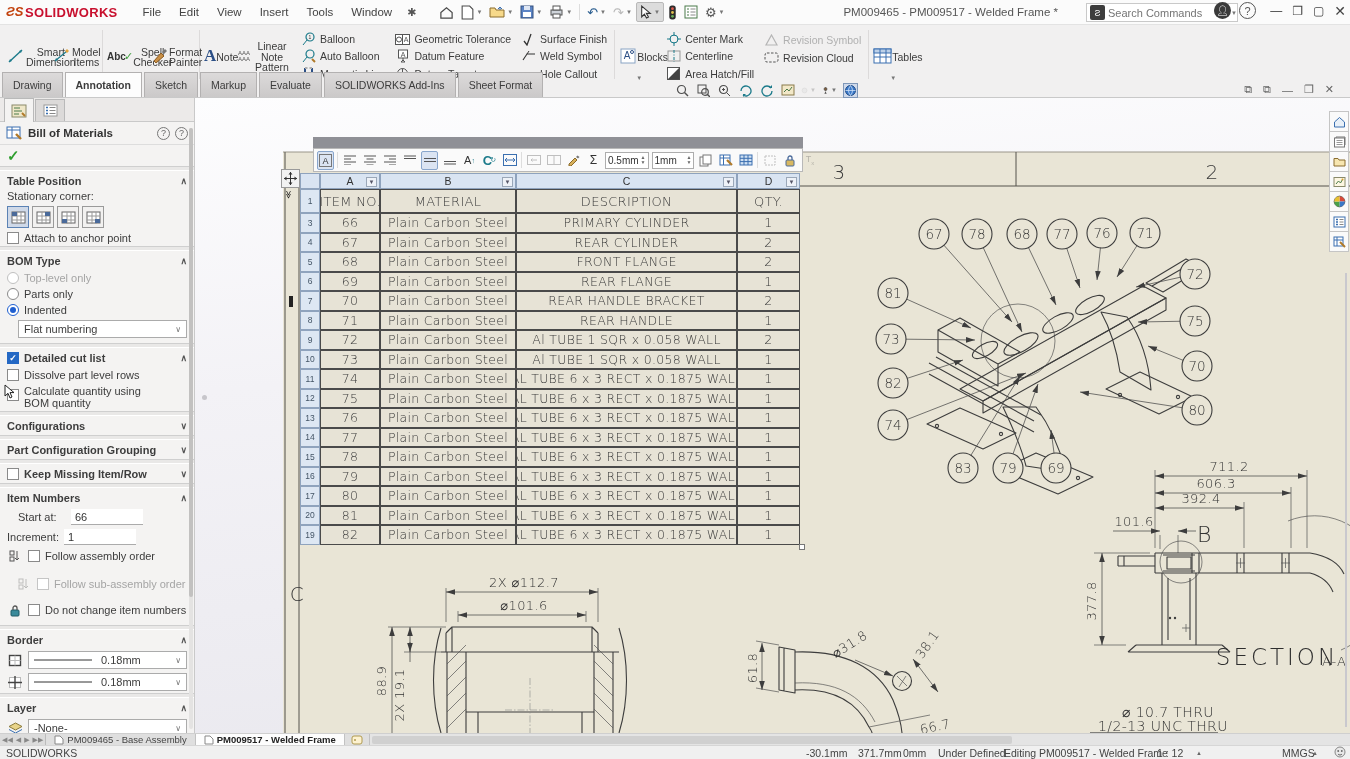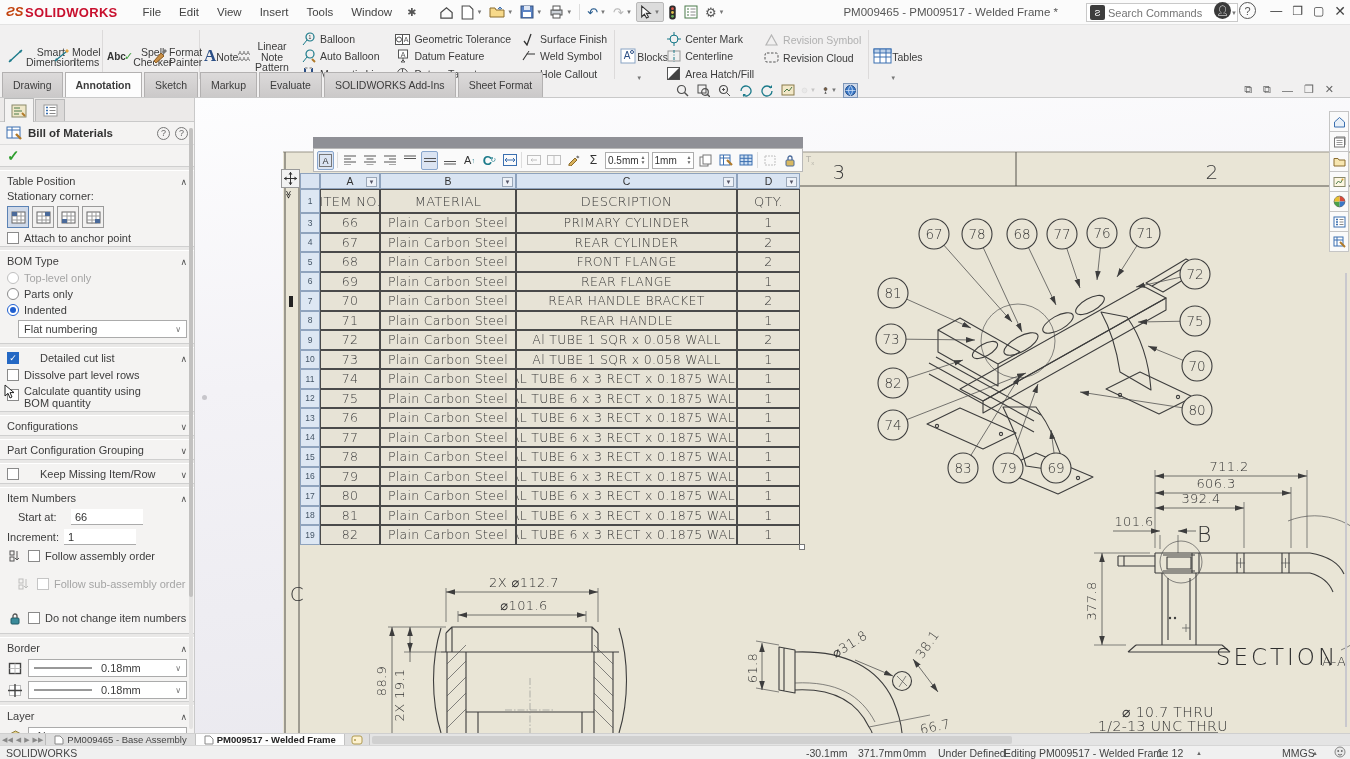--- a/index.html
+++ b/index.html
@@ -57,21 +57,21 @@
 .panel{width:195px;background:#f4f3f2;border-right:1px solid #c9c9c9;position:relative;overflow:hidden;flex:none}
 .pm-tabs{height:24px;display:flex;align-items:flex-end;background:#eceae9;border-bottom:1px solid #c9c9c9;padding-left:4px;gap:1px}
 .pm-tab{width:30px;height:22px;border:1px solid #b9b9b9;border-bottom:none;background:#dcdad9;display:flex;align-items:center;justify-content:center}
 .pm-tab.active{background:#f4f3f2;height:24px;margin-bottom:-1px}
 .pm-header{display:flex;align-items:center;height:22px;padding:0 6px;gap:5px}
 .pm-title{font-weight:bold;font-size:11.5px;color:#333;flex:1}
 .qmark{width:13px;height:13px;border-radius:50%;border:1.2px solid #777;color:#666;font-size:9px;display:flex;align-items:center;justify-content:center}
 .ok-row{height:22px;display:flex;align-items:center;padding:0 7px;border-top:1px solid #ddd}
 .green-check{color:#2e9e2e;font-size:15px;font-weight:bold}
 .sec-divider{height:5px;border-top:1px solid #cfcfcf;border-bottom:1px solid #fff;background:#e9e8e7}
-.sec-head{display:flex;align-items:flex-end;padding:4px 7px 3px 7px;font-weight:normal;color:#3d3d3d;font-size:11px;gap:21px}
+.sec-head{display:flex;align-items:center;padding:4px 7px 3px 7px;font-weight:bold;color:#3d3d3d;font-size:11px;gap:5px}
 .sec-head .chev{margin-left:auto;color:#555;font-size:9px}
 .p-row{display:flex;align-items:center;padding:2px 7px;gap:5px;font-size:11px;color:#3c3c3c}
 .p-row.disabled{color:#a5a5a5}
 .p-label{font-size:11px}
 .cbx{width:12px;height:12px;border:1px solid #8a8a8a;background:#fff;flex:none;display:flex;align-items:center;justify-content:center}
 .cbx.checked{background:#2468c4;border-color:#2468c4;color:#fff;font-size:9px}
 .radio{width:12px;height:12px;border:1px solid #8a8a8a;border-radius:50%;background:#fff;flex:none;position:relative}
 .radio.sel{border-color:#1f5fd0}
 .radio.sel::after{content:"";position:absolute;inset:2px;border-radius:50%;background:#1f5fd0}
 .radio.disabled{border-color:#c0c0c0}
@@ -711,21 +711,21 @@
       <span class="mini-ic">
           <svg width="13" height="12" viewBox="0 0 13 12" opacity=".5">
             <rect x="1" y="1" width="4" height="4" fill="none" stroke="#888"></rect>
             <rect x="1" y="7" width="4" height="4" fill="none" stroke="#888"></rect>
             <path d="M8 1v9m-2-2 2 2 2-2" stroke="#888" fill="none"></path>
           </svg>
         </span>
       <span class="cbx" style="border-color:#c5c5c5"></span>
       <span class="p-label">Follow sub-assembly order</span>
     </div>
-    <div class="p-row" style="margin-top:16px">
+    <div class="p-row" style="margin-top:8px">
       <span class="mini-ic">
           <svg width="12" height="13" viewBox="0 0 12 13">
             <rect x="2" y="6" width="8" height="6" rx="1" fill="#3a8a9a" stroke="#1f5a66"></rect>
             <path d="M4 6V4a2 2 0 0 1 4 0v2" fill="none" stroke="#555" stroke-width="1.3"></path>
           </svg>
         </span>
       <span class="cbx"></span>
       <span class="p-label">Do not change item numbers</span>
     </div>
     <div class="sec-divider" style="margin-top:6px"></div>
@@ -1168,21 +1168,21 @@
           <div class="bom-row"><div class="rn-cell">8</div><div class="bom-cell">71</div><div class="bom-cell">Plain Carbon Steel</div><div class="bom-cell">REAR HANDLE</div><div class="bom-cell">1</div></div>
           <div class="bom-row"><div class="rn-cell">9</div><div class="bom-cell">72</div><div class="bom-cell">Plain Carbon Steel</div><div class="bom-cell">Al TUBE 1 SQR x 0.058 WALL</div><div class="bom-cell">2</div></div>
           <div class="bom-row"><div class="rn-cell">10</div><div class="bom-cell">73</div><div class="bom-cell">Plain Carbon Steel</div><div class="bom-cell">Al TUBE 1 SQR x 0.058 WALL</div><div class="bom-cell">1</div></div>
           <div class="bom-row"><div class="rn-cell">11</div><div class="bom-cell">74</div><div class="bom-cell">Plain Carbon Steel</div><div class="bom-cell">AL TUBE 6 x 3 RECT x 0.1875 WALL</div><div class="bom-cell">1</div></div>
           <div class="bom-row"><div class="rn-cell">12</div><div class="bom-cell">75</div><div class="bom-cell">Plain Carbon Steel</div><div class="bom-cell">AL TUBE 6 x 3 RECT x 0.1875 WALL</div><div class="bom-cell">1</div></div>
           <div class="bom-row"><div class="rn-cell">13</div><div class="bom-cell">76</div><div class="bom-cell">Plain Carbon Steel</div><div class="bom-cell">AL TUBE 6 x 3 RECT x 0.1875 WALL</div><div class="bom-cell">1</div></div>
           <div class="bom-row"><div class="rn-cell">14</div><div class="bom-cell">77</div><div class="bom-cell">Plain Carbon Steel</div><div class="bom-cell">AL TUBE 6 x 3 RECT x 0.1875 WALL</div><div class="bom-cell">1</div></div>
           <div class="bom-row"><div class="rn-cell">15</div><div class="bom-cell">78</div><div class="bom-cell">Plain Carbon Steel</div><div class="bom-cell">AL TUBE 6 x 3 RECT x 0.1875 WALL</div><div class="bom-cell">1</div></div>
           <div class="bom-row"><div class="rn-cell">16</div><div class="bom-cell">79</div><div class="bom-cell">Plain Carbon Steel</div><div class="bom-cell">AL TUBE 6 x 3 RECT x 0.1875 WALL</div><div class="bom-cell">1</div></div>
           <div class="bom-row"><div class="rn-cell">17</div><div class="bom-cell">80</div><div class="bom-cell">Plain Carbon Steel</div><div class="bom-cell">AL TUBE 6 x 3 RECT x 0.1875 WALL</div><div class="bom-cell">1</div></div>
-          <div class="bom-row"><div class="rn-cell">18</div><div class="bom-cell">81</div><div class="bom-cell">Plain Carbon Steel</div><div class="bom-cell">AL TUBE 6 x 3 RECT x 0.1875 WALL</div><div class="bom-cell">1</div></div>
+          <div class="bom-row"><div class="rn-cell">20</div><div class="bom-cell">81</div><div class="bom-cell">Plain Carbon Steel</div><div class="bom-cell">AL TUBE 6 x 3 RECT x 0.1875 WALL</div><div class="bom-cell">1</div></div>
           <div class="bom-row"><div class="rn-cell">19</div><div class="bom-cell">82</div><div class="bom-cell">Plain Carbon Steel</div><div class="bom-cell">AL TUBE 6 x 3 RECT x 0.1875 WALL</div><div class="bom-cell">1</div></div>
         </div>
       <span class="tbl-grip"></span>
     </div>
 
     <div class="taskpane">
       <span class="tp-btn">
           <svg width="13" height="12" viewBox="0 0 13 12">
             <path d="M1.5 6 6.5 1.5 11.5 6v5h-10z" fill="#e8f0f8" stroke="#3a6fb0"></path>
           </svg>

